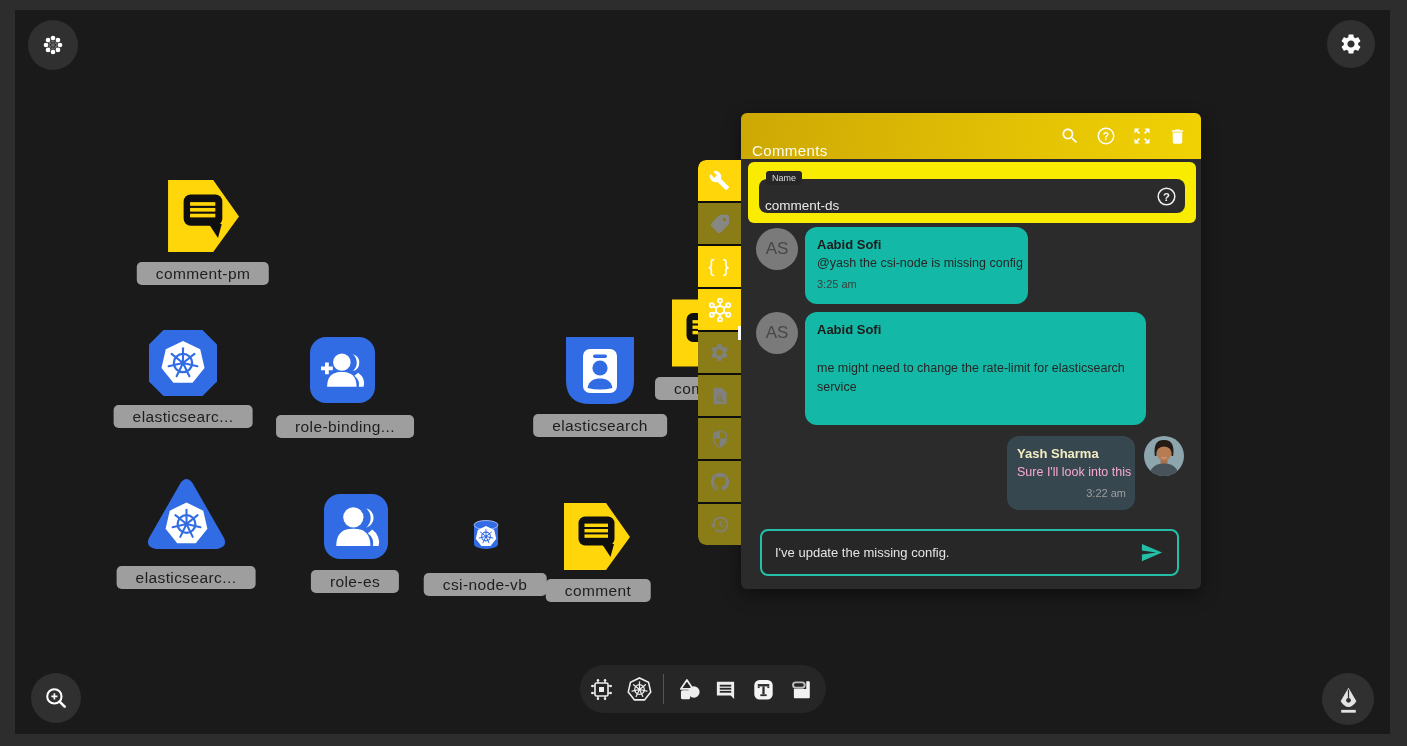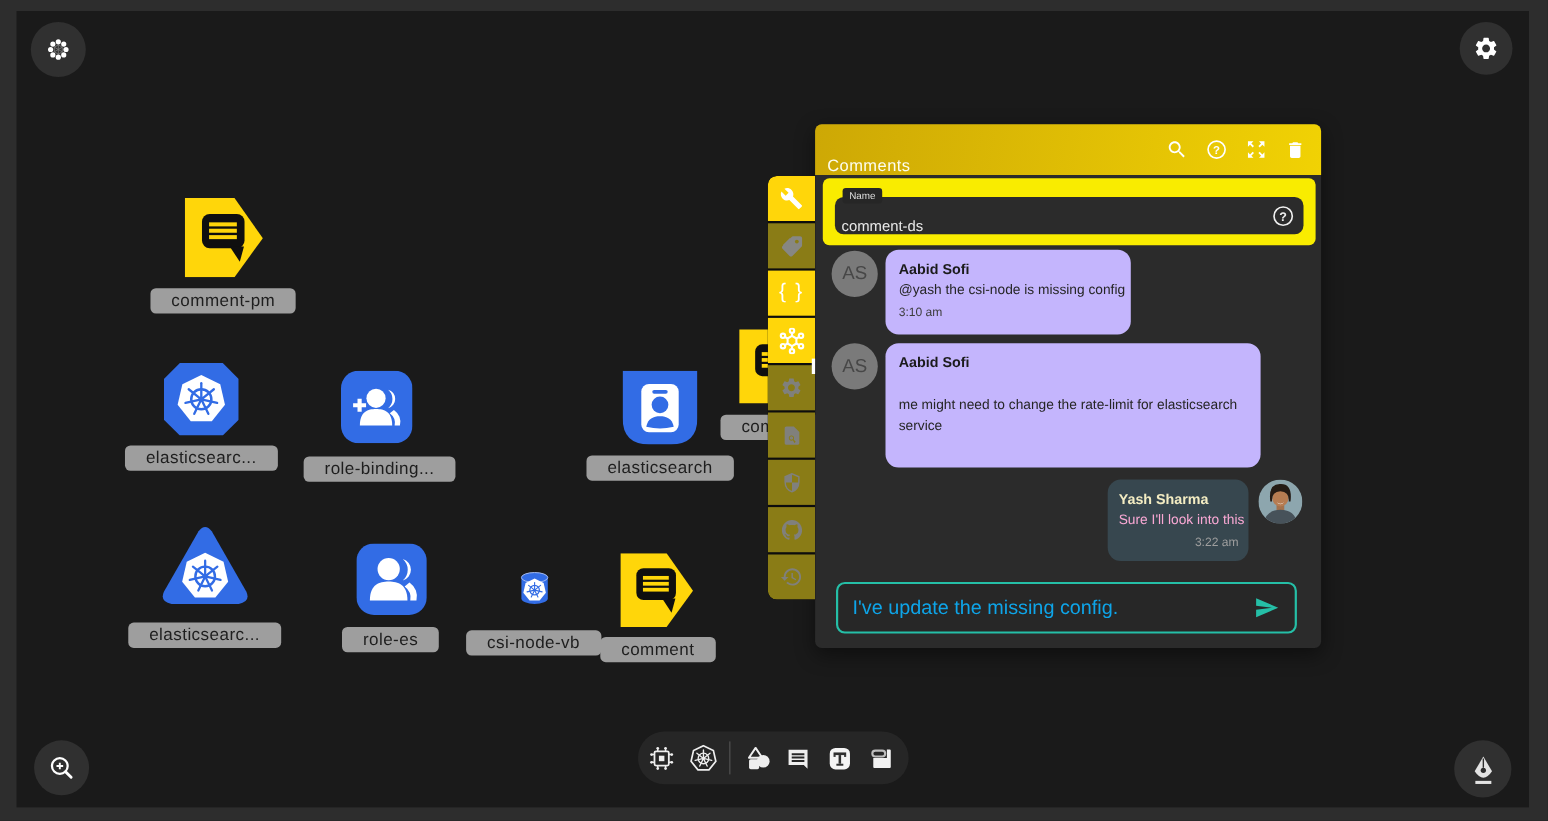--- a/index.html
+++ b/index.html
@@ -14,29 +14,29 @@
 .tile.br{background:#ffd60a}
 
 #panel{position:absolute;left:741px;top:113px;width:460px;height:476px;background:#2b2b2b;border-radius:6px;box-shadow:0 6px 18px rgba(0,0,0,.45);z-index:6}
 #phead{position:absolute;left:0;top:0;width:100%;height:46px;border-radius:6px 6px 0 0;background:linear-gradient(100deg,#cda805,#f1d204);display:flex;align-items:flex-end}
 #phead .title{color:#fdfdf0;font-size:15px;letter-spacing:.4px;margin-left:11px}
 #phead .icons{position:absolute;right:14px;top:0;height:46px;display:flex;align-items:center;gap:16px}
 #namesec{position:absolute;left:7px;top:49px;width:448px;height:61px;background:#f9ec00;border-radius:6px}
 #nameinput{position:absolute;left:11px;top:17px;width:426px;height:34px;background:#2b2b2b;border-radius:8px;display:flex;align-items:flex-end}
 #nameinput .txt{color:#e9e9e9;font-size:13.5px;margin-left:6px}
 #nametab{position:absolute;left:18px;top:9px;background:#262626;border-radius:3px;color:#ddd;font-size:9px;padding:2px 6px;line-height:10px}
-.bubble{position:absolute;background:#c4b5fd;border-radius:12px;color:#1f1f1f}
+.bubble{position:absolute;background:#14b8a6;border-radius:12px;color:#1f1f1f}
 .bub-in{padding:9px 12px}
 .bname{font-weight:bold;font-size:13px;line-height:18px;color:#1b1b1b}
 .btext{font-size:12.5px;line-height:19px;color:#262626}
 .btime{font-size:11px;line-height:15px;color:#3d3d3d;margin-top:4px}
 .avatar{position:absolute;width:42px;height:42px;border-radius:50%;background:#7a7a7a;color:#474747;font-size:17px;display:flex;align-items:center;justify-content:center}
 #ybub{position:absolute;left:266px;top:323px;width:128px;height:74px;background:#37474f;border-radius:12px}
 #msginput{position:absolute;left:19px;top:416px;width:415px;height:43px;border:2px solid #25bfa7;border-radius:8px;background:#272727;display:flex;align-items:center}
-#msginput .txt{color:#0ea5e9;font-size:18px;margin-left:13px}
+#msginput .txt{color:#e5e5e5;font-size:13px;margin-left:13px}
 
 #pill{position:absolute;left:580px;top:665px;width:246px;height:48px;border-radius:24px;background:#262626;display:flex;align-items:center;z-index:4}
 .node{position:absolute}
 </style>
 </head>
 <body>
 <div id="canvas"></div>
 
 <svg width="0" height="0" style="position:absolute">
 <defs>
@@ -275,21 +275,21 @@
         </svg>
     </div>
     <div id="nametab">Name</div>
   </div>
 
   <div class="avatar" style="left:15px;top:115px">AS</div>
   <div class="bubble" style="left:64px;top:114px;width:223px;height:77px">
       <div class="bub-in">
     <div class="bname">Aabid Sofi</div>
     <div class="btext" style="white-space:nowrap">@yash the csi-node is missing config</div>
-    <div class="btime">3:10 am</div>
+    <div class="btime">3:25 am</div>
   </div>
     </div>
 
   <div class="avatar" style="left:15px;top:199px">AS</div>
   <div class="bubble" style="left:64px;top:199px;width:341px;height:113px">
       <div class="bub-in">
     <div class="bname">Aabid Sofi</div>
     <div class="btext" style="margin-top:20px">me might need to change the rate-limit for elasticsearch<br>service</div>
   </div>
     </div>

